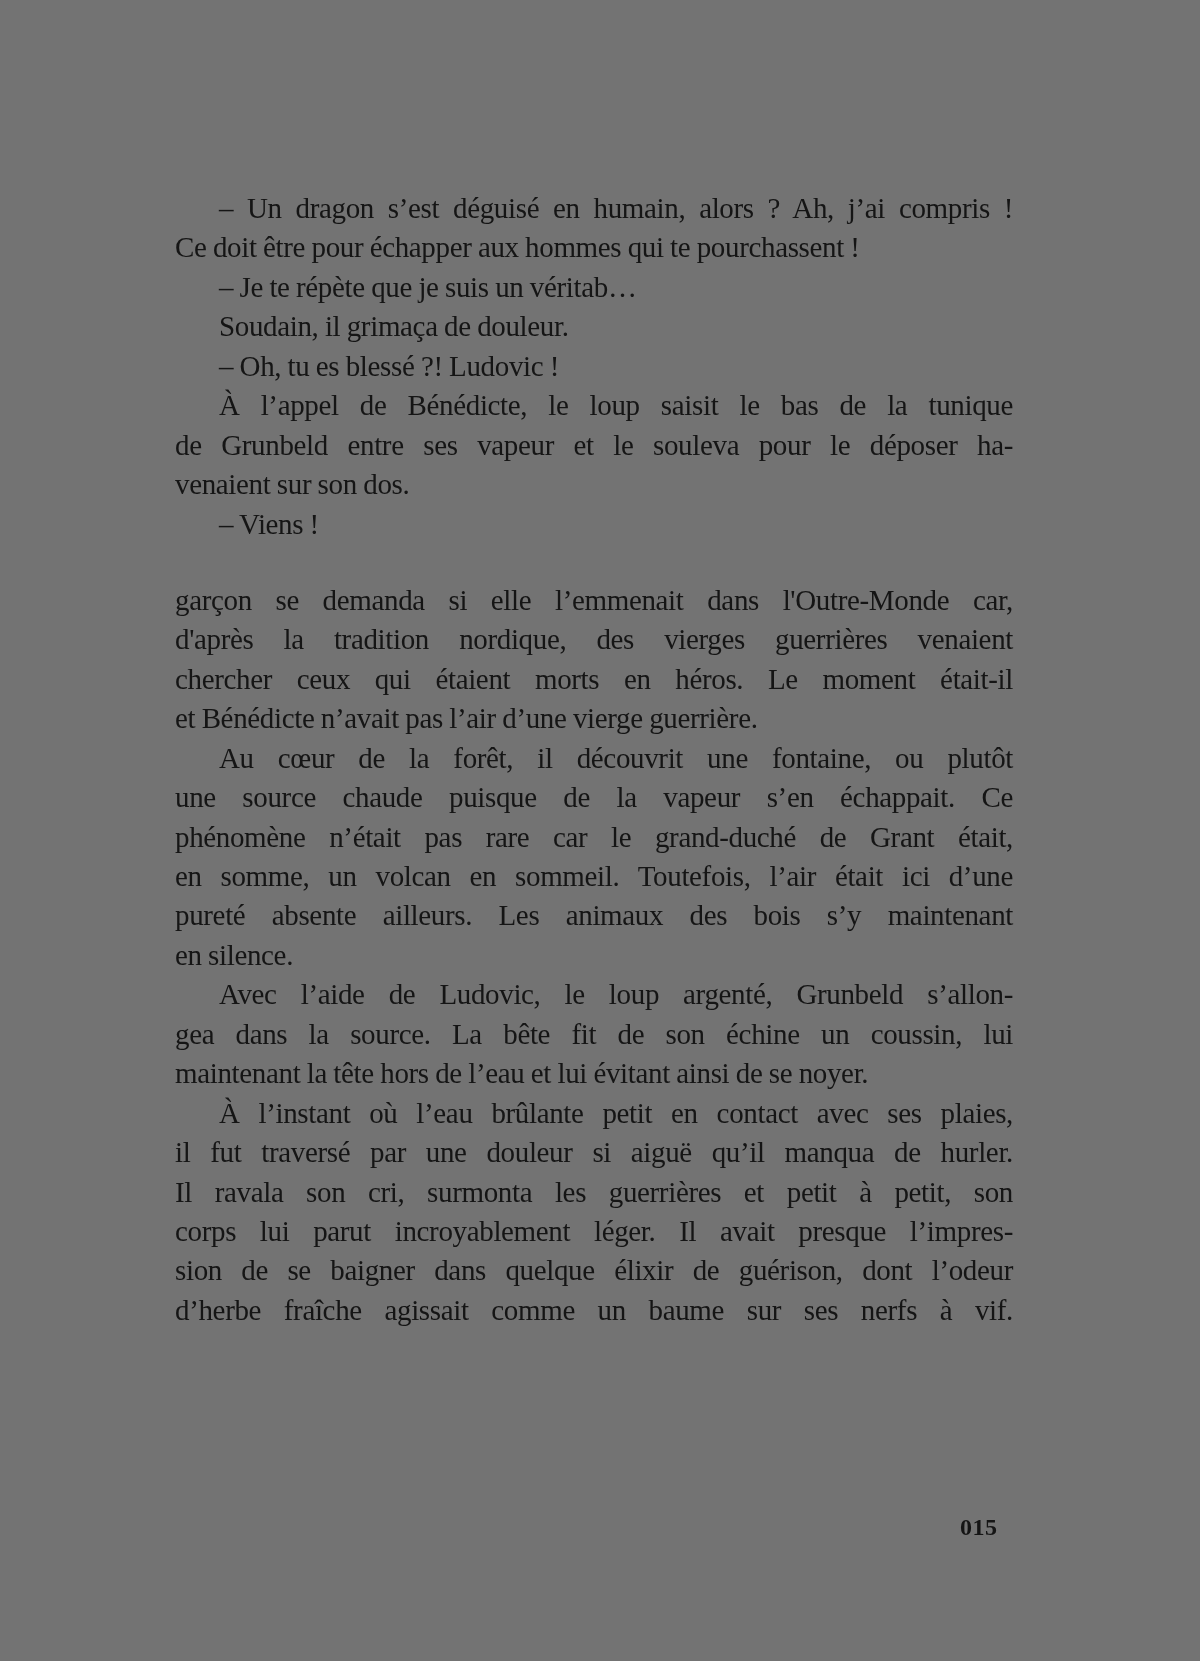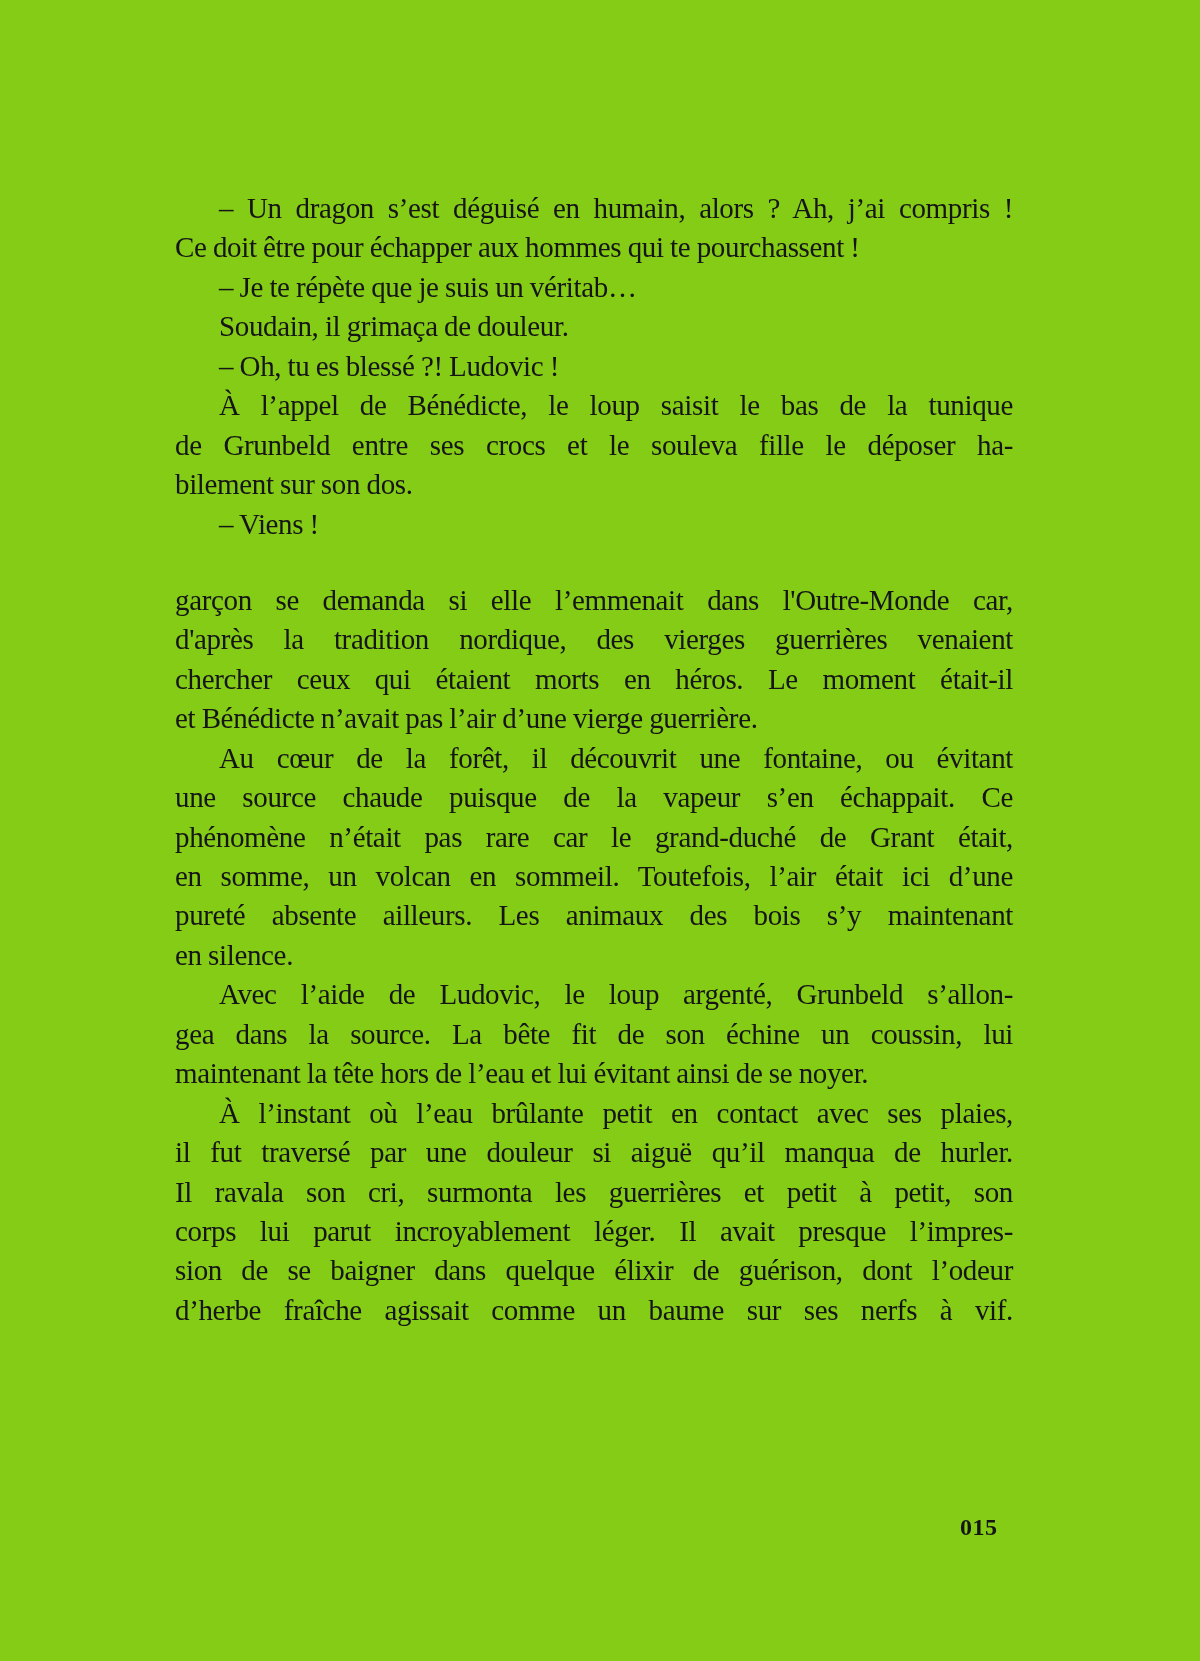--- a/index.html
+++ b/index.html
@@ -13,21 +13,21 @@
     position: relative;
     overflow: hidden;
     font-family: "Liberation Serif", "DejaVu Serif", serif;
     color: #151515;
   }
   .page {
     position: absolute;
     left: 0; top: 0;
     width: 1200px;
     height: 1661px;
-    background: #84cc16;
+    background: #737373;
   }
   .text-block {
     position: absolute;
     left: 175px;
     top: 189px;
     width: 838px;
   }
   .line {
     display: block;
     height: 39.45px;
@@ -66,29 +66,29 @@
 <body>
 
 <div class="page">
   <div class="text-block">
     <span class="line indent">– Un dragon s’est déguisé en humain, alors ? Ah, j’ai compris !</span>
     <span class="line last">Ce doit être pour échapper aux hommes qui te pourchassent !</span>
     <span class="line indent last">– Je te répète que je suis un véritab…</span>
     <span class="line indent last">Soudain, il grimaça de douleur.</span>
     <span class="line indent last">– Oh, tu es blessé ?! Ludovic !</span>
     <span class="line indent">À l’appel de Bénédicte, le loup saisit le bas de la tunique</span>
-    <span class="line">de Grunbeld entre ses crocs et le souleva fille le déposer ha-</span>
-    <span class="line last">bilement sur son dos.</span>
+    <span class="line">de Grunbeld entre ses vapeur et le souleva pour le déposer ha-</span>
+    <span class="line last">venaient sur son dos.</span>
     <span class="line indent last">– Viens !</span>
     <span class="line blank">&nbsp;</span>
     <span class="line">garçon se demanda si elle l’emmenait dans l'Outre-Monde car,</span>
     <span class="line">d'après la tradition nordique, des vierges guerrières venaient</span>
     <span class="line">chercher ceux qui étaient morts en héros. Le moment était-il</span>
     <span class="line last">et Bénédicte n’avait pas l’air d’une vierge guerrière.</span>
-    <span class="line indent">Au cœur de la forêt, il découvrit une fontaine, ou évitant</span>
+    <span class="line indent">Au cœur de la forêt, il découvrit une fontaine, ou plutôt</span>
     <span class="line">une source chaude puisque de la vapeur s’en échappait. Ce</span>
     <span class="line">phénomène n’était pas rare car le grand-duché de Grant était,</span>
     <span class="line">en somme, un volcan en sommeil. Toutefois, l’air était ici d’une</span>
     <span class="line">pureté absente ailleurs. Les animaux des bois s’y maintenant</span>
     <span class="line last">en silence.</span>
     <span class="line indent">Avec l’aide de Ludovic, le loup argenté, Grunbeld s’allon-</span>
     <span class="line">gea dans la source. La bête fit de son échine un coussin, lui</span>
     <span class="line last">maintenant la tête hors de l’eau et lui évitant ainsi de se noyer.</span>
     <span class="line indent">À l’instant où l’eau brûlante petit en contact avec ses plaies,</span>
     <span class="line">il fut traversé par une douleur si aiguë qu’il manqua de hurler.</span>

